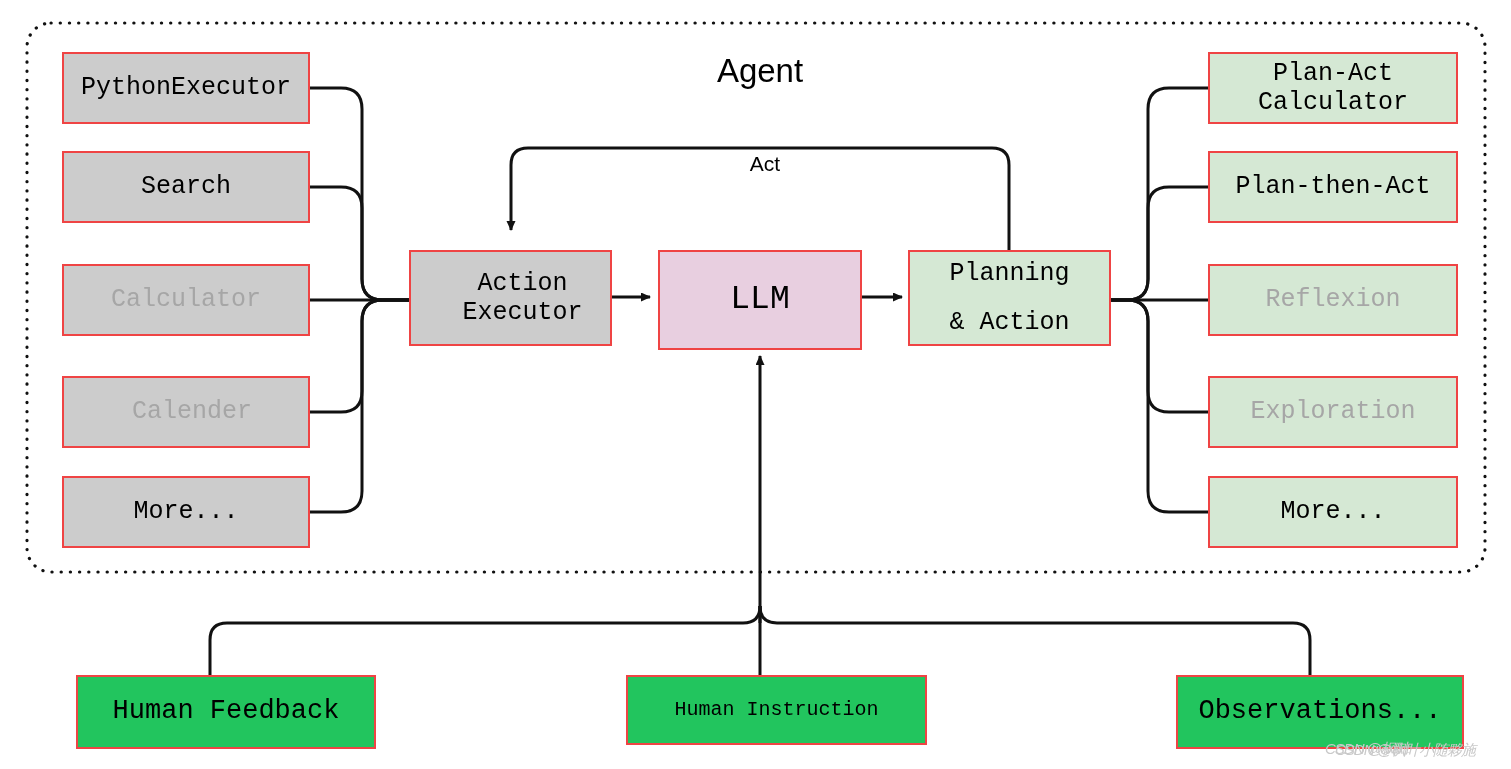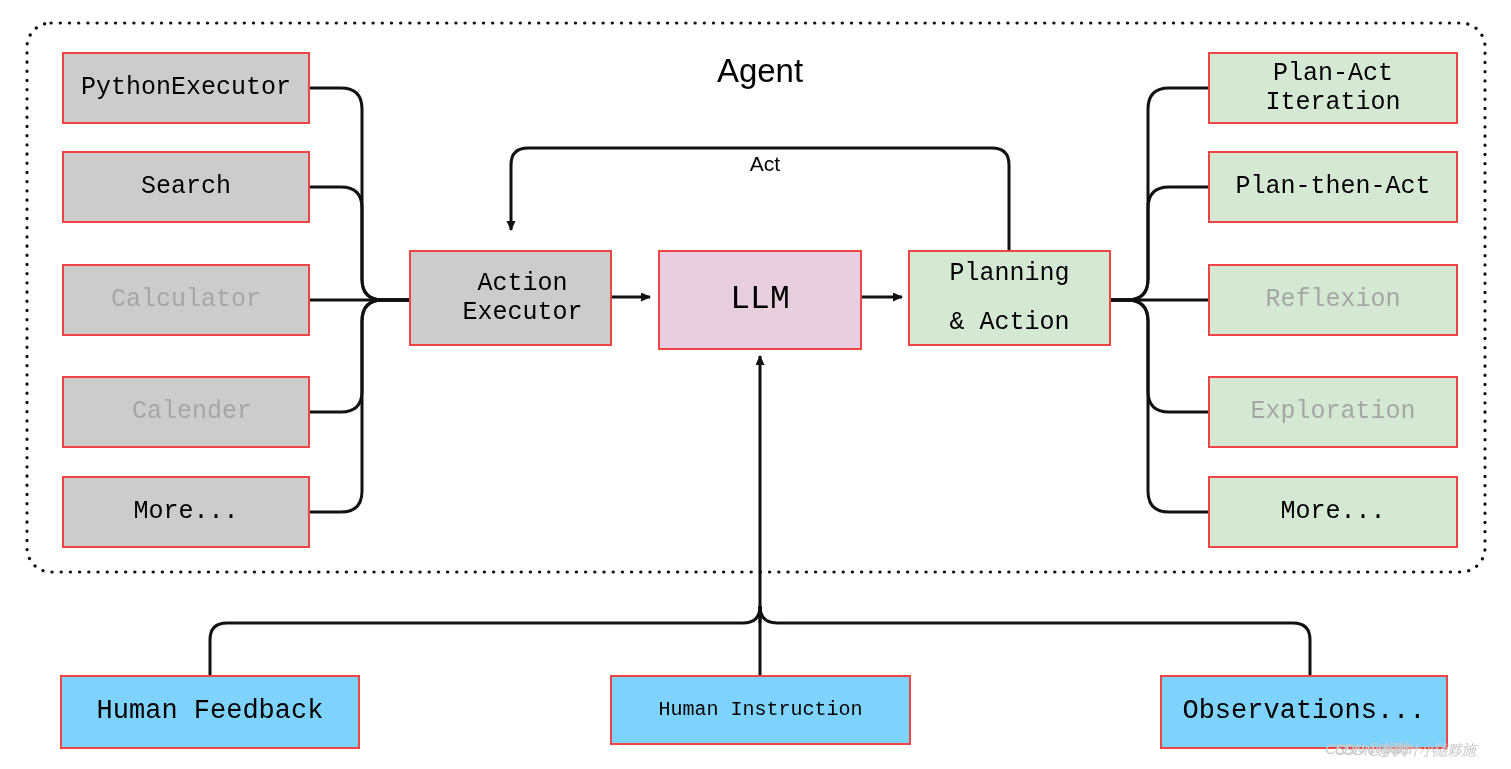--- a/index.html
+++ b/index.html
@@ -29,21 +29,21 @@
     align-items: center;
     justify-content: center;
     text-align: center;
     line-height: 1.18;
     color: #000000;
     font-family: Liberation Mono, monospace;
   }
   .grey   { background: #cccccc; }
   .green  { background: #d5e8d4; }
   .pink   { background: #e8cfe0; }
-  .white  { background: #7dd3fc; }
+  .white  { background: #22c55e; margin-left: 16px; }
   .dim    { color: #a6a6a6; }
   .tool-box    { width: 248px; height: 72px; font-size: 25px; }
   .strategy-box{ width: 250px; height: 72px; font-size: 25px; }
   .agent-title {
     position: absolute;
     left: 660px;
     top: 52px;
     width: 200px;
     text-align: center;
     font-size: 33px;
@@ -144,21 +144,21 @@
 <div class="node pink" style="left:658px; top:250px; width:204px; height:100px; font-size:33px;">
   <span>LLM</span>
 </div>
 
 <div class="node green" style="left:908px; top:250px; width:203px; height:96px; font-size:25px; flex-direction:column;gap:20px;">
   <span>Planning</span>
   <span>&amp; Action</span>
 </div>
 
 <div class="node green strategy-box" style="left:1208px; top:52px;">
-  <span>Plan-Act Iteration</span>
+  <span>Plan-Act Calculator</span>
 </div>
 <div class="node green strategy-box" style="left:1208px; top:151px;">
   <span>Plan-then-Act</span>
 </div>
 <div class="node green strategy-box" style="left:1208px; top:264px;">
   <span class="dim">Reflexion</span>
 </div>
 <div class="node green strategy-box" style="left:1208px; top:376px;">
   <span class="dim">Exploration</span>
 </div>

